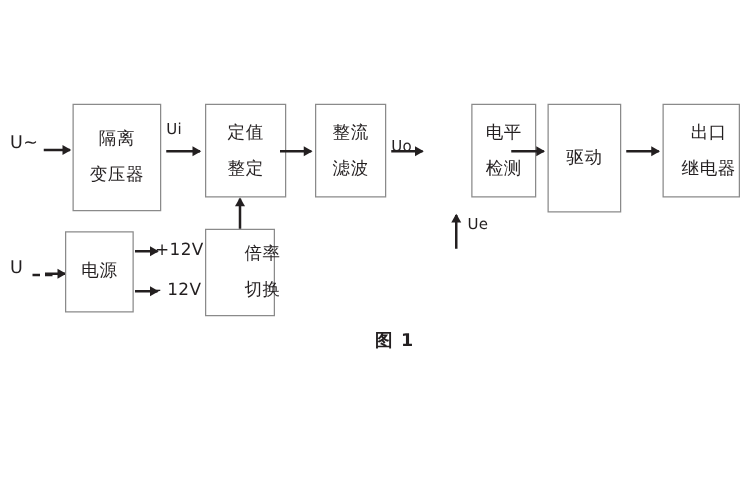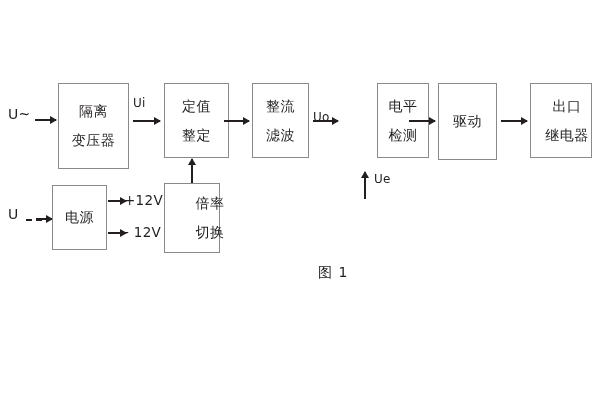--- a/index.html
+++ b/index.html
@@ -124,21 +124,21 @@
 
   <div class="arrow-h" style="left:313px; top:120px; width:25px;"></div>
 
   <div class="block two" style="left:341px; top:83px; width:52px; height:75px;margin-left:36px;">
     <span class="ln">电平</span>
     <span class="ln">检测</span>
   </div>
 
   <div class="arrow-h" style="left:409px; top:120px; width:26px;"></div>
 
-  <div class="block" style="left:438px; top:83px; width:59px; height:77px;">
+  <div class="block" style="left:438px; top:83px; width:59px; height:87px;">
     <span class="ln">驱动</span>
   </div>
 
   <div class="arrow-h" style="left:501px; top:120px; width:26px;"></div>
 
   <div class="block two" style="left:530px; top:83px; width:62px; height:75px;padding-left:12px;">
     <span class="ln">出口</span>
     <span class="ln">继电器</span>
   </div>
 
@@ -161,15 +161,15 @@
     <span class="ln">倍率</span>
     <span class="ln">切换</span>
   </div>
 
   <div class="arrow-v" style="left:191px; top:159px; height:24px;"></div>
 
   <div class="arrow-v" style="left:364px; top:172px; height:27px;"></div>
   <div class="label sig" style="left:374px; top:172px;">Ue</div>
 
 
-  <div class="caption" style="left:318px; top:264px;">图 1</div>
+  <div class="caption" style="left:300px; top:264px;font-weight:bold;">图 1</div>
 
 </div>
 
 </body></html>

